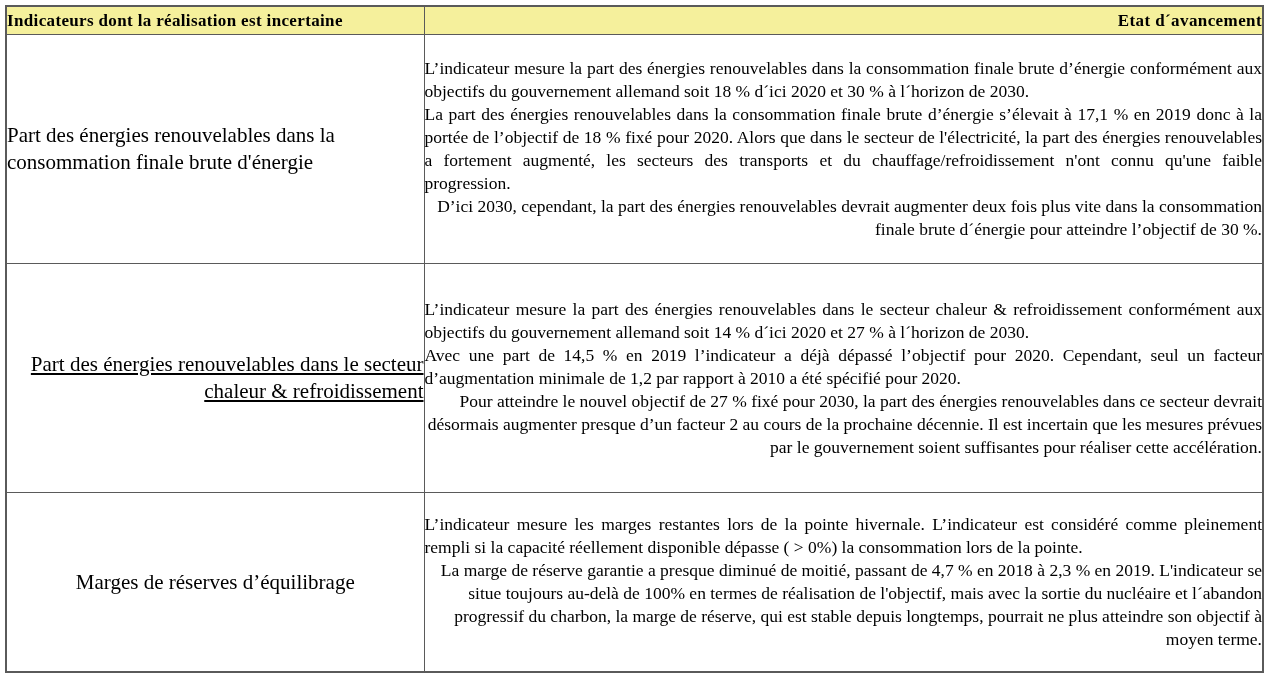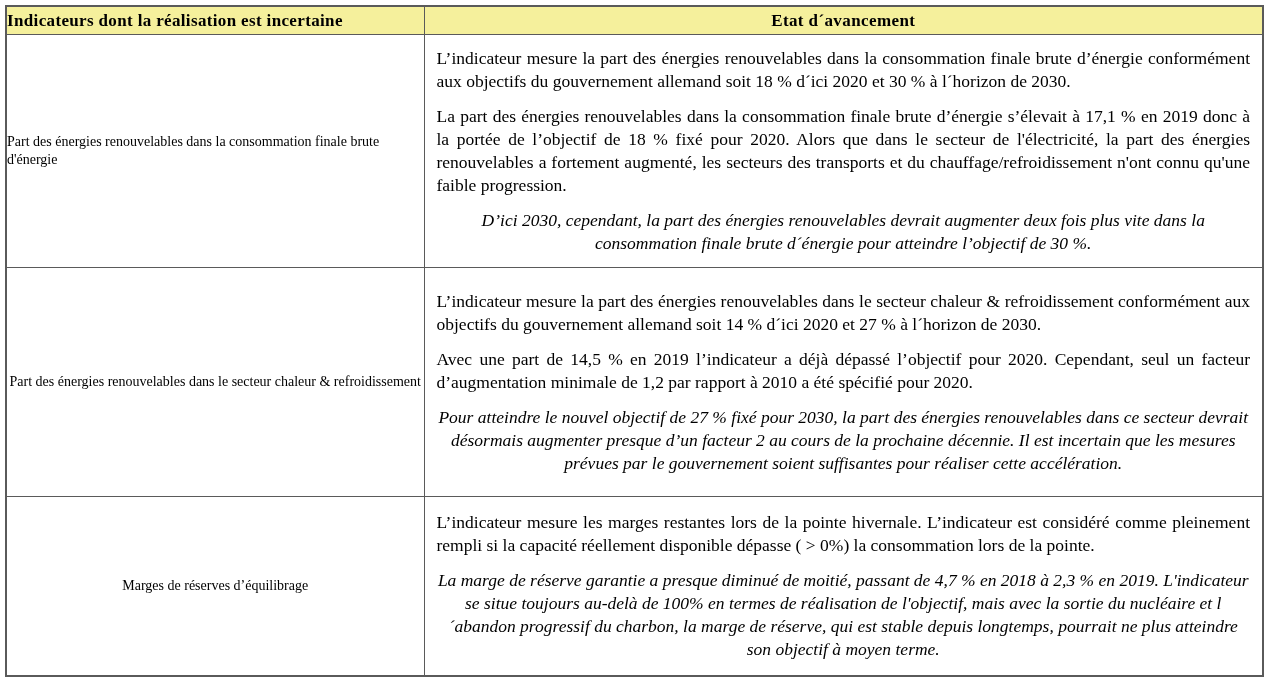--- a/index.html
+++ b/index.html
@@ -50,27 +50,27 @@
     height: 27px;
     padding: 2px 4px 3px 4px;
     white-space: nowrap;
   }
   th.head-indicator {
     text-align: left;
     padding-left: 7px;
     letter-spacing: 0.35px;
   }
   th.head-status {
-    text-align: center;
+    text-align: right;
     letter-spacing: 0.4px;
   }
 
   
   td.indicator-cell {
-    font-size: 14px;
+    font-size: 21px;
     line-height: 1.28;
     padding: 4px 8px 4px 7px;
     text-align: left;
     vertical-align: middle;
   }
   td.indicator-cell .indicator-text {
     display: block;
     text-align: justify;
     text-justify: inter-word;
     -webkit-hyphens: none;
@@ -79,36 +79,35 @@
 
   td.status-cell {
     font-size: 17.5px;
     line-height: 1.315;
     padding: 4px 7px 5px 7px;
     vertical-align: top;
     text-align: justify;
     text-justify: inter-word;
   }
   td.status-cell p {
-    margin: 12px;
+    margin: 0;
     text-align: justify;
     text-justify: inter-word;
   }
   td.status-cell p:last-child {
-    text-align: center;
-    font-style: italic;
+    text-align: right;
   }
 
   
   tr.row-1 td { height: 228px; }
   tr.row-2 td { height: 228px; }
   tr.row-3 td { height: 178px; border-radius: 20px; }
 
   tr.row-1 td.indicator-cell .indicator-text { text-align: left; }
-  tr.row-2 td.indicator-cell .indicator-text { text-align: center; }
+  tr.row-2 td.indicator-cell .indicator-text { text-align: right; text-decoration: underline; }
   tr.row-3 td.indicator-cell .indicator-text { text-align: center; }
 </style>
 </head>
 <body>
 
 <div class="sheet">
 
   <table class="indicator-table">
     <colgroup>
       <col class="col-indicator">

